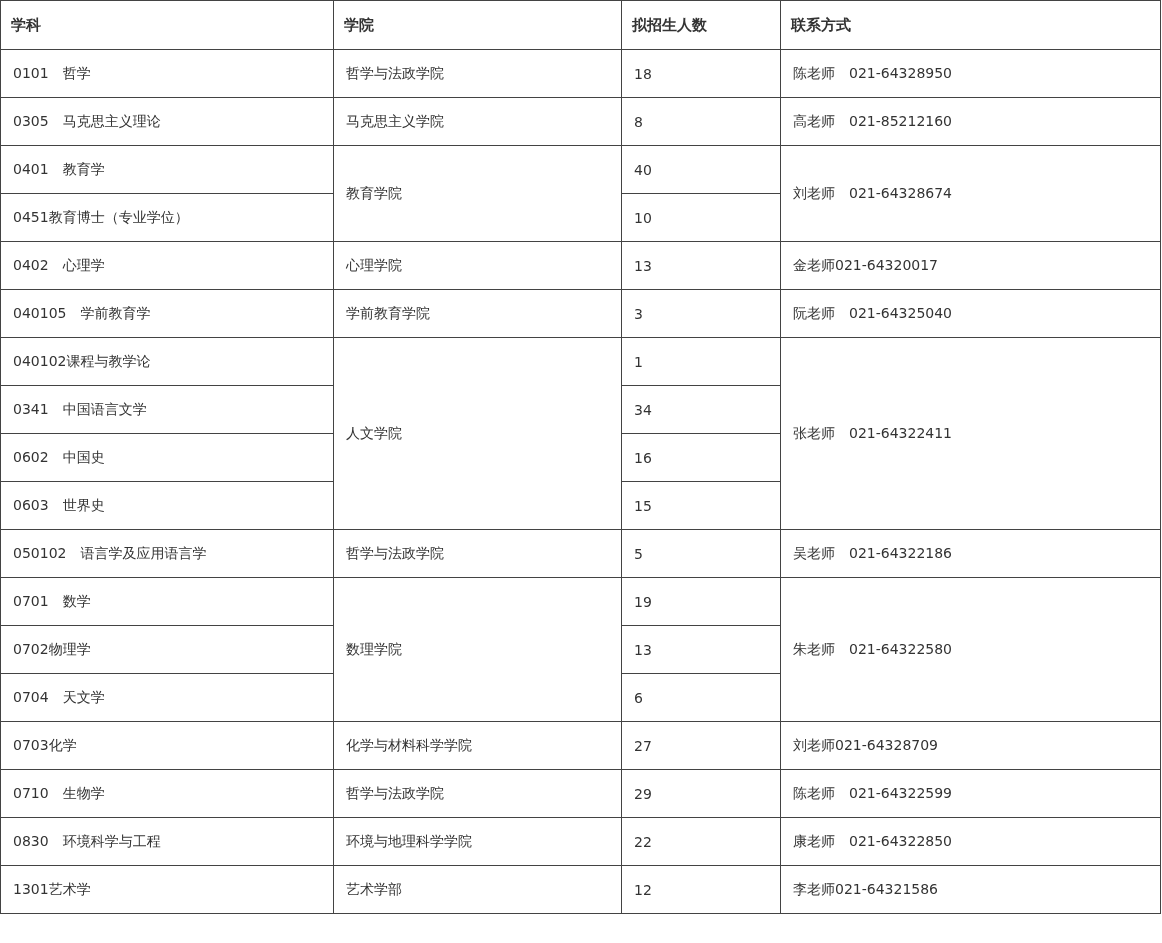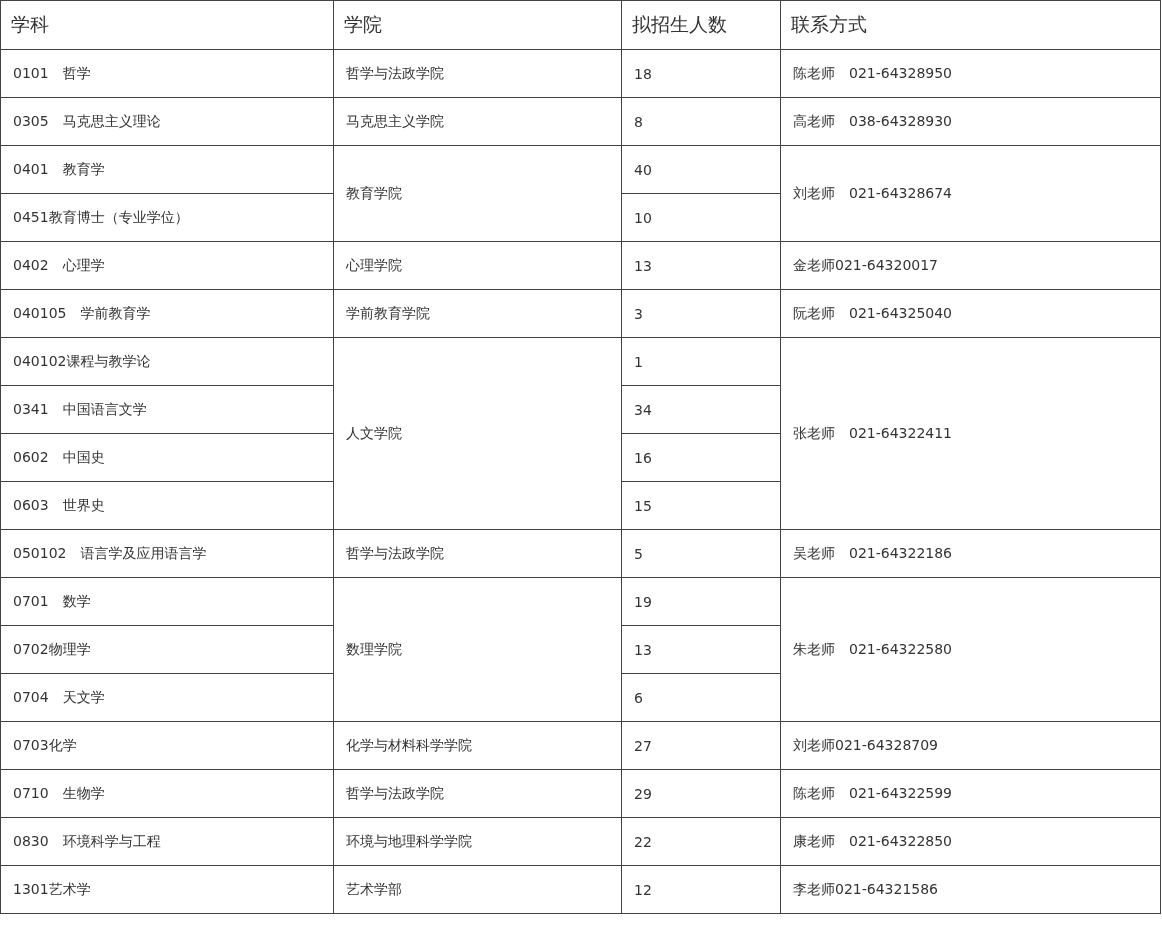--- a/index.html
+++ b/index.html
@@ -28,22 +28,22 @@
     padding: 2px 10px;
     font-size: 14px;
     text-align: left;
     vertical-align: middle;
     white-space: pre-wrap;
     overflow: hidden;
     color: #333333;
     background: #ffffff;
   }
   table.enroll th {
-    font-weight: normal;
-    font-size: 19px;
+    font-weight: bold;
+    font-size: 15px;
     height: 44px;
   }
   table.enroll td {
     font-weight: normal;
     height: 43px;
     padding-left: 12px;
   }
   .note-heading {
     padding: 44px 0 0 36px;
     font-size: 14px;
@@ -74,21 +74,21 @@
         <td>0101　哲学</td>
         <td>哲学与法政学院</td>
         <td>18</td>
         <td>陈老师　021-64328950</td>
       </tr>
 
       <tr>
         <td>0305　马克思主义理论</td>
         <td>马克思主义学院</td>
         <td>8</td>
-        <td>高老师　038-64328930</td>
+        <td>高老师　021-85212160</td>
       </tr>
 
       <tr>
         <td>0401　教育学</td>
         <td rowspan="2">教育学院</td>
         <td>40</td>
         <td rowspan="2">刘老师　021-64328674</td>
       </tr>
       <tr>
         <td>0451教育博士（专业学位）</td>

